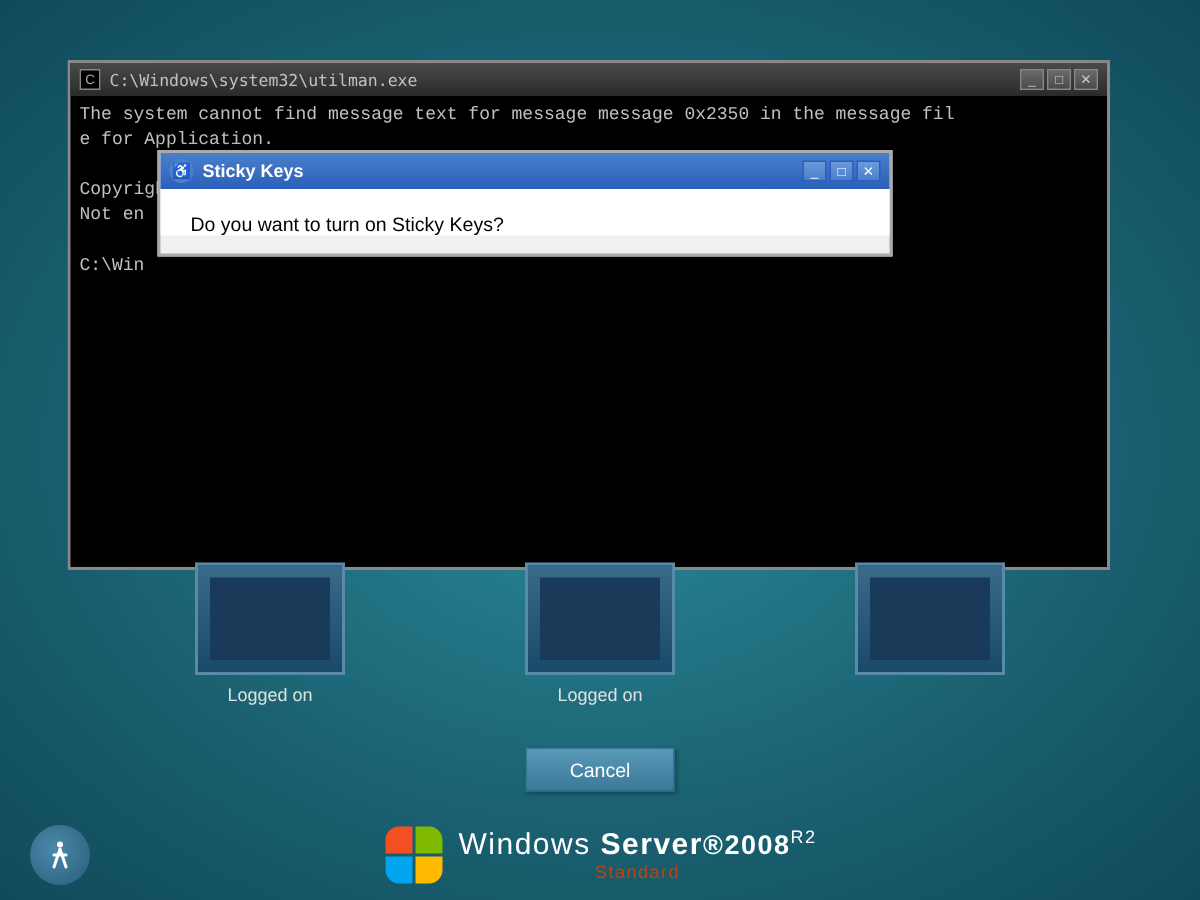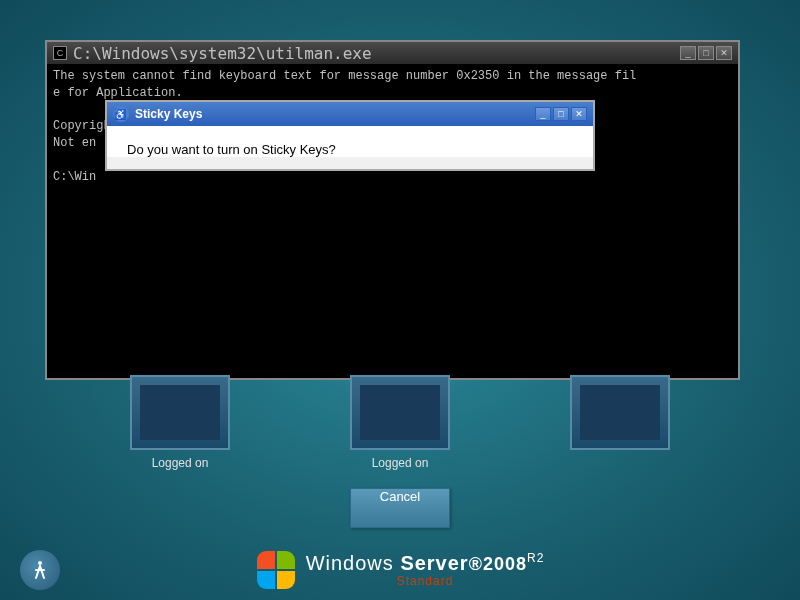--- a/index.html
+++ b/index.html
@@ -45,21 +45,21 @@
       height: 14px;
       background: #000;
       border: 1px solid #888;
       display: flex;
       align-items: center;
       justify-content: center;
     }
 
     .cmd-title-text {
       color: #c0c0c0;
-      font-size: 16px;
+      font-size: 11px;
       font-family: 'Lucida Console', monospace;
     }
 
     .cmd-controls {
       display: flex;
       gap: 2px;
     }
 
     .cmd-btn {
       width: 16px;
@@ -230,28 +230,28 @@
       position: absolute;
       bottom: 72px;
       left: 0;
       right: 0;
       display: flex;
       justify-content: center;
     }
 
     .cancel-btn {
       width: 100px;
-      height: 40px;
+      height: 30px;
       background: linear-gradient(to bottom, #5a9ab8, #3a7a98);
       border: 1px solid #2a6a88;
       color: #fff;
       font-size: 13px;
       cursor: pointer;
       display: flex;
-      align-items: flex-start;
+      align-items: center;
       justify-content: center;
       box-shadow: 1px 1px 3px rgba(0,0,0,0.3);
     }
 
     
     .bottom-bar {
       position: absolute;
       bottom: 0;
       left: 0;
       right: 0;
@@ -346,21 +346,21 @@
       </div>
       <span class="cmd-title-text">C:\Windows\system32\utilman.exe</span>
     </div>
     <div class="cmd-controls">
       <div class="cmd-btn">_</div>
       <div class="cmd-btn">□</div>
       <div class="cmd-btn">✕</div>
     </div>
   </div>
   <div class="cmd-content">
-    <div>The system cannot find keyboard text for message number 0x2350 in the message fil</div>
+    <div>The system cannot find message text for message message 0x2350 in the message fil</div>
     <div>e for Application.</div>
     <div>&nbsp;</div>
     <div>Copyright</div>
     <div>Not en</div>
     <div>&nbsp;</div>
     <div>C:\Win</div>
   </div>
 </div>
 
 <div class="sticky-dialog">

